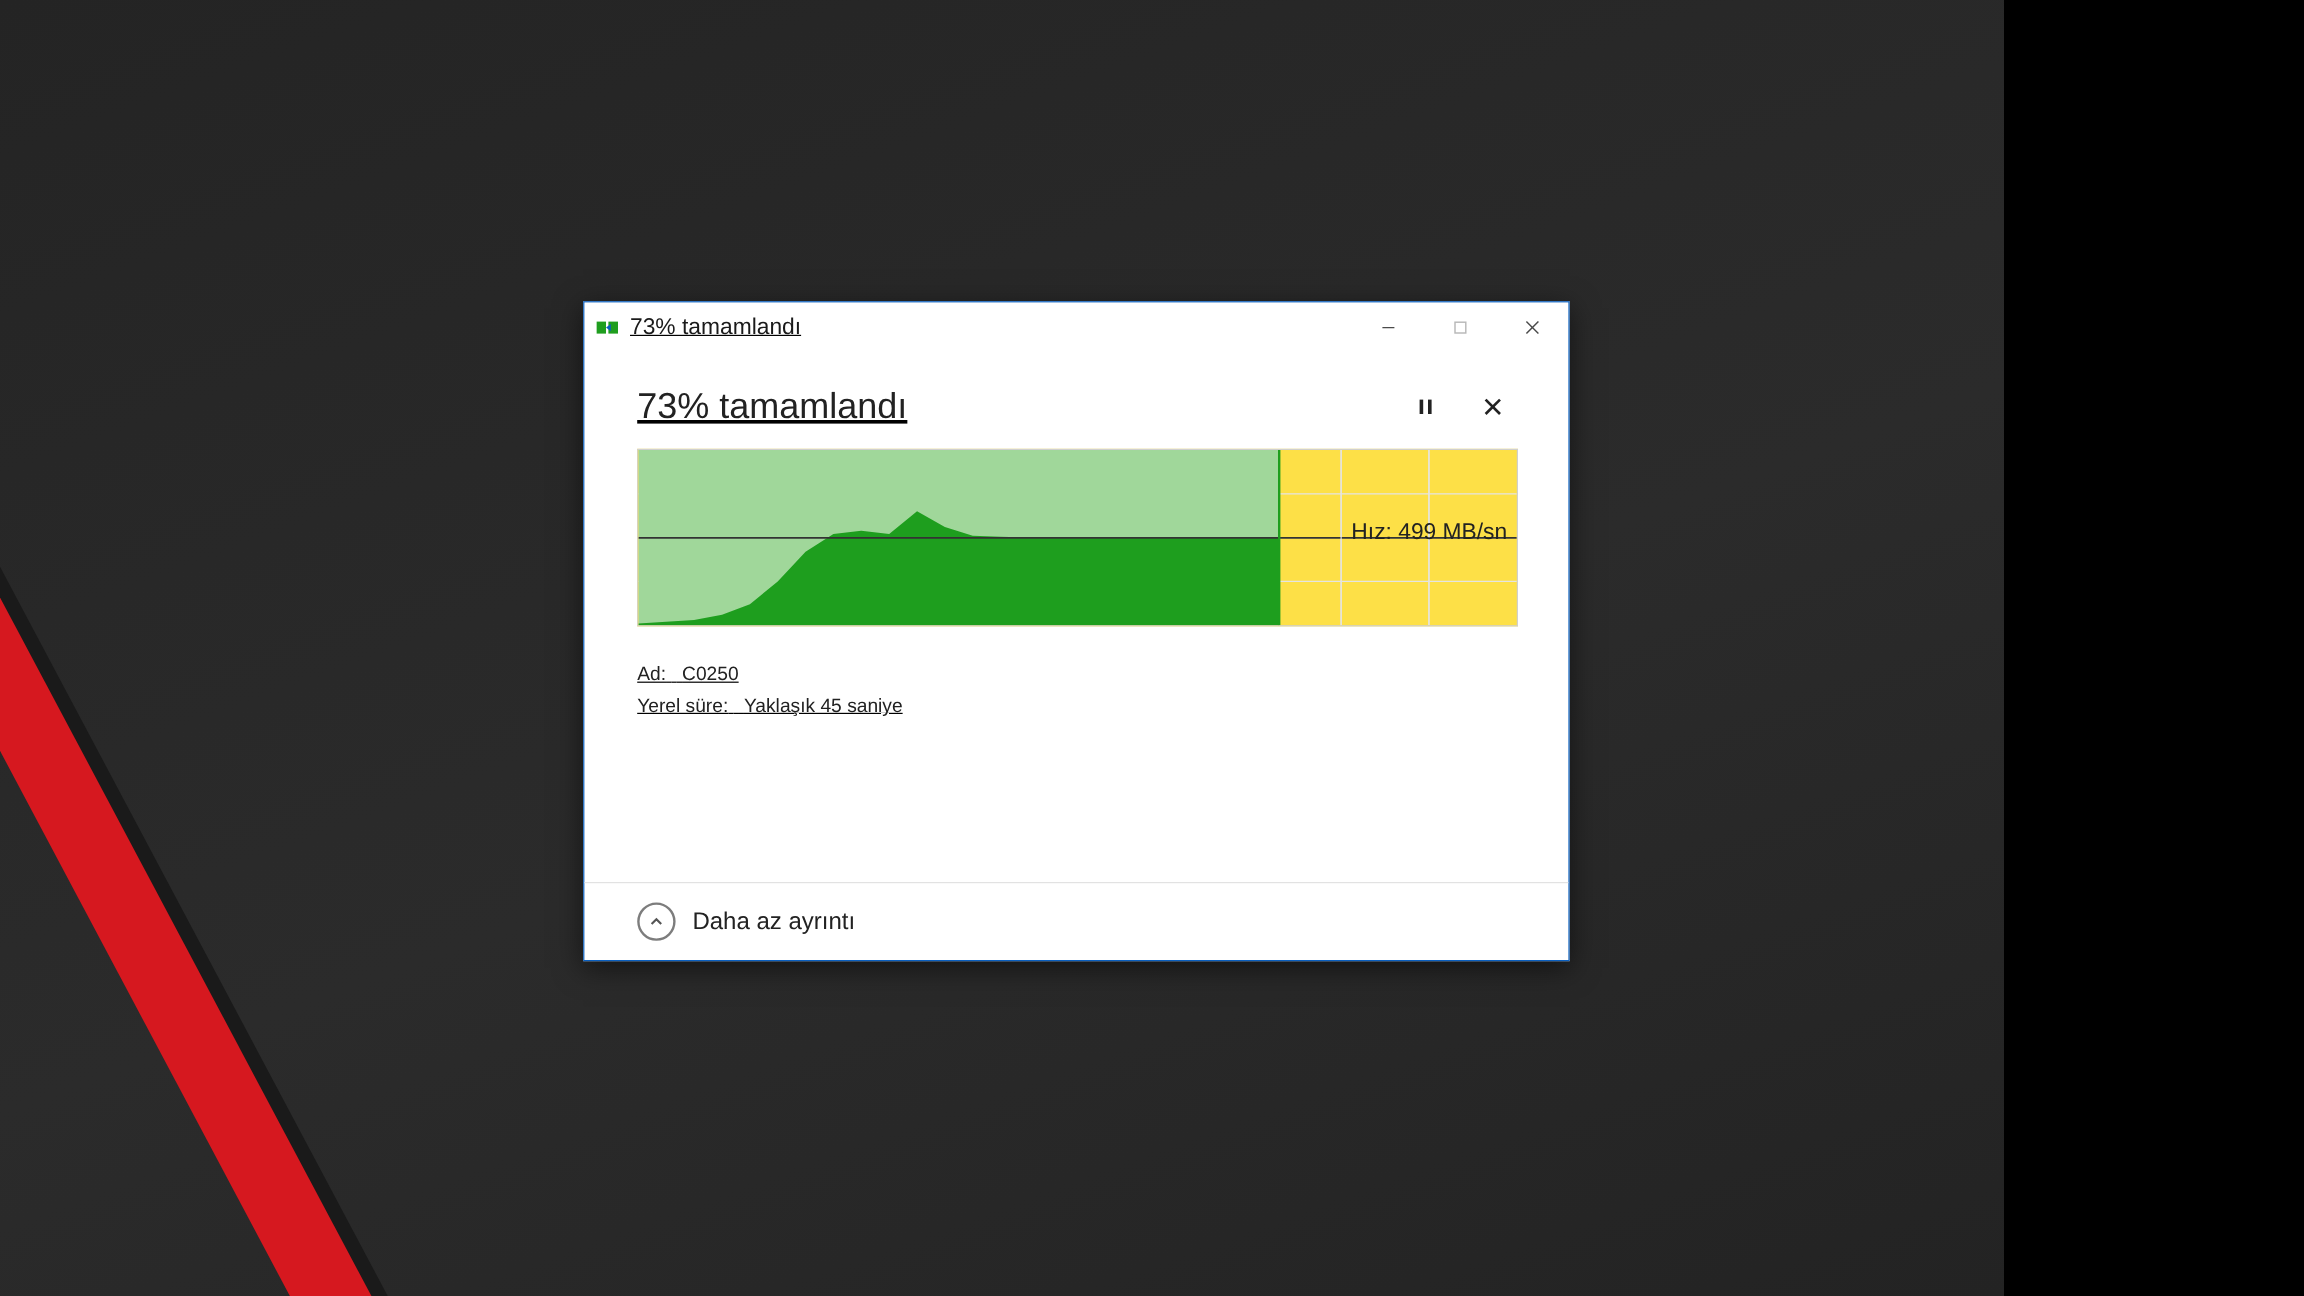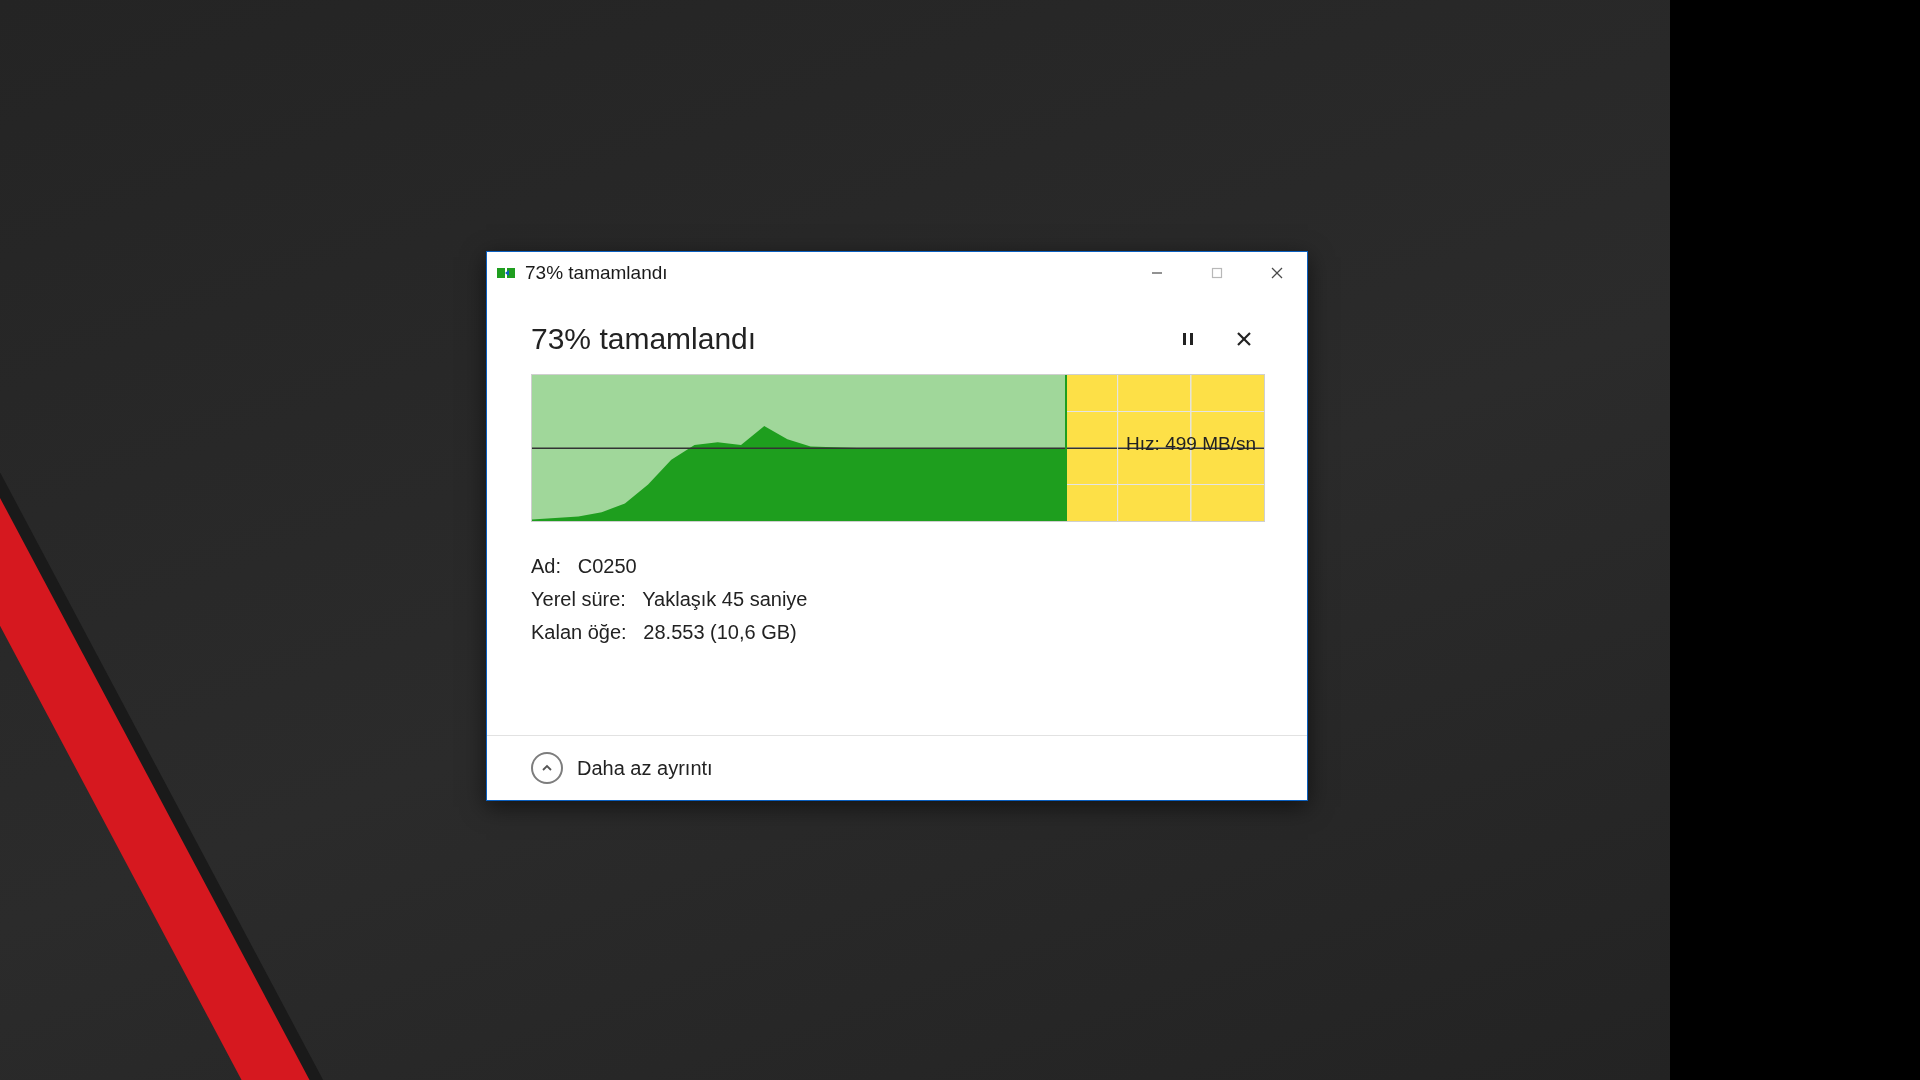--- a/index.html
+++ b/index.html
@@ -45,20 +45,21 @@
   .dialog {
     position: absolute;
     left: 486px;
     top: 251px;
     width: 822px;
     height: 550px;
     background: #fff;
     border: 1px solid #0a5fbf;
     box-shadow: 0 6px 22px rgba(0,0,0,0.55);
     box-sizing: border-box;
+    text-decoration: underline;
   }
 
   
   .titlebar {
     position: relative;
     height: 42px;
     width: 100%;
     display: flex;
     align-items: center;
   }
@@ -118,21 +119,21 @@
     width: 734px;
     height: 148px;
     border: 1px solid #cfcfcf;
     box-sizing: border-box;
     position: relative;
     background: #fde047;
   }
 
   .detail-block {
     margin-top: 28px;
-    font-size: 20px;
+    font-size: 16px;
     color: #222;
     line-height: 1.65;
   }
   .detail-block .lbl { color: #222; }
 
   .footer {
     position: absolute;
     left: 0; right: 0; bottom: 0;
     height: 64px;
     border-top: 1px solid #e2e2e2;
@@ -240,25 +241,20 @@
       <div>
         <span class="lbl">Ad:</span>
         <span>&nbsp;</span>
         <span>C0250</span>
       </div>
       <div>
         <span class="lbl">Yerel süre:</span>
         <span>&nbsp;</span>
         <span>Yaklaşık 45 saniye</span>
       </div>
-      <div>
-        <span class="lbl">Kalan öğe:</span>
-        <span>&nbsp;</span>
-        <span>28.553 (10,6 GB)</span>
-      </div>
     </div>
   </div>
 
   <div class="footer">
     <div class="toggle-circle">
       <svg width="14" height="14" viewBox="0 0 14 14">
         <polyline points="3,9 7,5 11,9" fill="none" stroke="currentColor" stroke-width="1.8"></polyline>
       </svg>
     </div>
     <div class="toggle-text">Daha az ayrıntı</div>

